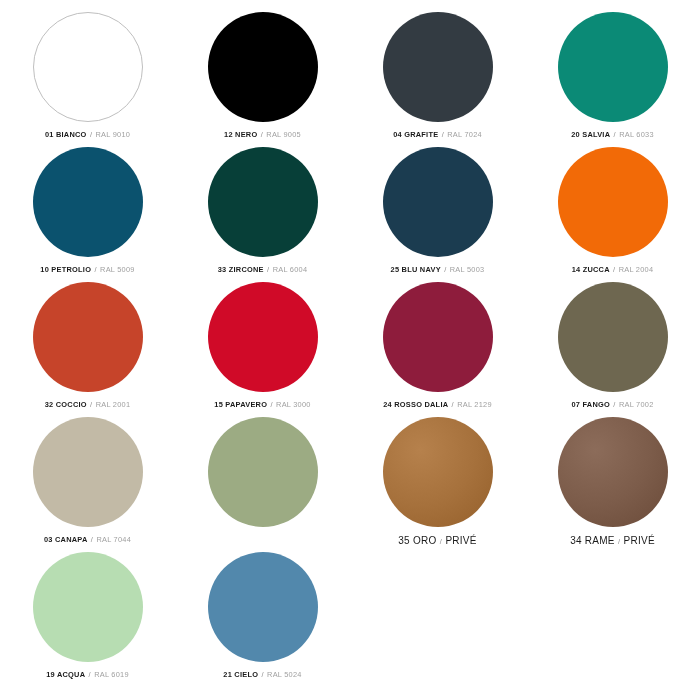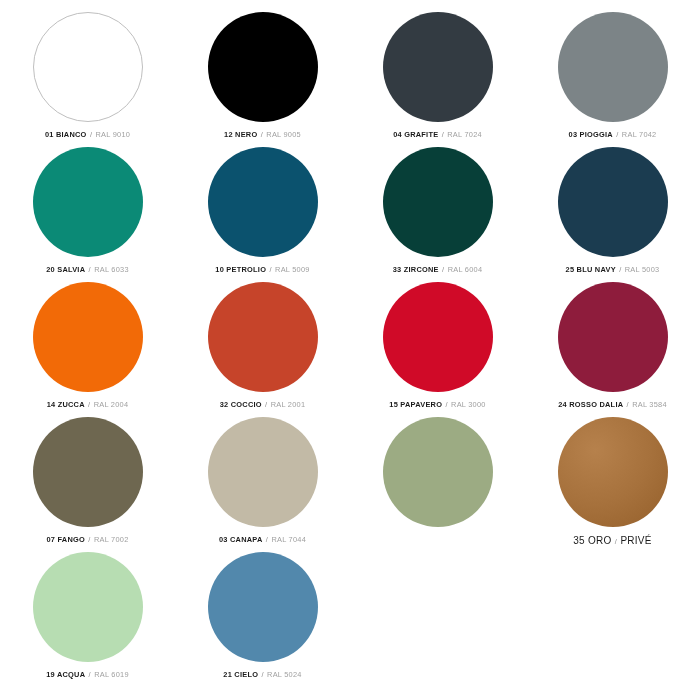--- a/index.html
+++ b/index.html
@@ -90,24 +90,20 @@
       </div>
       <div class="swatch-cell">
         <div class="swatch-disc" style="background: rgb(0, 0, 0);"></div>
         <div class="swatch-label"><span class="name">12 NERO</span><span class="sep"> / </span><span class="code">RAL 9005</span></div>
       </div>
       <div class="swatch-cell">
         <div class="swatch-disc" style="background: rgb(51, 59, 66);"></div>
         <div class="swatch-label"><span class="name">04 GRAFITE</span><span class="sep"> / </span><span class="code">RAL 7024</span></div>
       </div>
       <div class="swatch-cell">
-        <div class="swatch-disc" style="background: rgb(124, 132, 135);"></div>
-        <div class="swatch-label"><span class="name">03 PIOGGIA</span><span class="sep"> / </span><span class="code">RAL 7042</span></div>
-      </div>
-      <div class="swatch-cell">
         <div class="swatch-disc" style="background: rgb(11, 138, 118);"></div>
         <div class="swatch-label"><span class="name">20 SALVIA</span><span class="sep"> / </span><span class="code">RAL 6033</span></div>
       </div>
       <div class="swatch-cell">
         <div class="swatch-disc" style="background: rgb(11, 82, 110);"></div>
         <div class="swatch-label"><span class="name">10 PETROLIO</span><span class="sep"> / </span><span class="code">RAL 5009</span></div>
       </div>
       <div class="swatch-cell">
         <div class="swatch-disc" style="background: rgb(7, 63, 56);"></div>
         <div class="swatch-label"><span class="name">33 ZIRCONE</span><span class="sep"> / </span><span class="code">RAL 6004</span></div>
@@ -123,39 +119,43 @@
       <div class="swatch-cell">
         <div class="swatch-disc" style="background: rgb(198, 68, 42);"></div>
         <div class="swatch-label"><span class="name">32 COCCIO</span><span class="sep"> / </span><span class="code">RAL 2001</span></div>
       </div>
       <div class="swatch-cell">
         <div class="swatch-disc" style="background: rgb(208, 10, 40);"></div>
         <div class="swatch-label"><span class="name">15 PAPAVERO</span><span class="sep"> / </span><span class="code">RAL 3000</span></div>
       </div>
       <div class="swatch-cell">
         <div class="swatch-disc" style="background: rgb(142, 28, 60);"></div>
-        <div class="swatch-label"><span class="name">24 ROSSO DALIA</span><span class="sep"> / </span><span class="code">RAL 3584</span></div>
+        <div class="swatch-label"><span class="name">24 ROSSO DALIA</span><span class="sep"> / </span><span class="code">RAL 2129</span></div>
       </div>
       <div class="swatch-cell">
         <div class="swatch-disc" style="background: rgb(110, 103, 80);"></div>
         <div class="swatch-label"><span class="name">07 FANGO</span><span class="sep"> / </span><span class="code">RAL 7002</span></div>
       </div>
       <div class="swatch-cell">
         <div class="swatch-disc" style="background: rgb(194, 186, 166);"></div>
         <div class="swatch-label"><span class="name">03 CANAPA</span><span class="sep"> / </span><span class="code">RAL 7044</span></div>
       </div>
       <div class="swatch-cell">
         <div class="swatch-disc" style="background: rgb(156, 171, 131);"></div>
         <div class="swatch-label hidden"><span class="name"></span></div>
       </div>
       <div class="swatch-cell">
         <div class="swatch-disc" style="background: radial-gradient(circle at 34% 30%, rgb(182, 129, 76) 0%, rgb(166, 113, 60) 52%, rgb(148, 95, 42) 100%);"></div>
         <div class="swatch-label"><span class="name priv">35 ORO</span><span class="sep"> / </span><span class="code priv">PRIVÉ</span></div>
       </div>
       <div class="swatch-cell">
+        <div class="swatch-disc" style="background: radial-gradient(circle at 34% 30%, rgb(140, 108, 90) 0%, rgb(124, 92, 74) 52%, rgb(106, 74, 56) 100%);"></div>
+        <div class="swatch-label"><span class="name priv">34 RAME</span><span class="sep"> / </span><span class="code priv">PRIVÉ</span></div>
+      </div>
+      <div class="swatch-cell">
         <div class="swatch-disc" style="background: rgb(183, 221, 178);"></div>
         <div class="swatch-label"><span class="name">19 ACQUA</span><span class="sep"> / </span><span class="code">RAL 6019</span></div>
       </div>
       <div class="swatch-cell">
         <div class="swatch-disc" style="background: rgb(82, 136, 172);"></div>
         <div class="swatch-label"><span class="name">21 CIELO</span><span class="sep"> / </span><span class="code">RAL 5024</span></div>
       </div>
     </div>
 </div>
 

